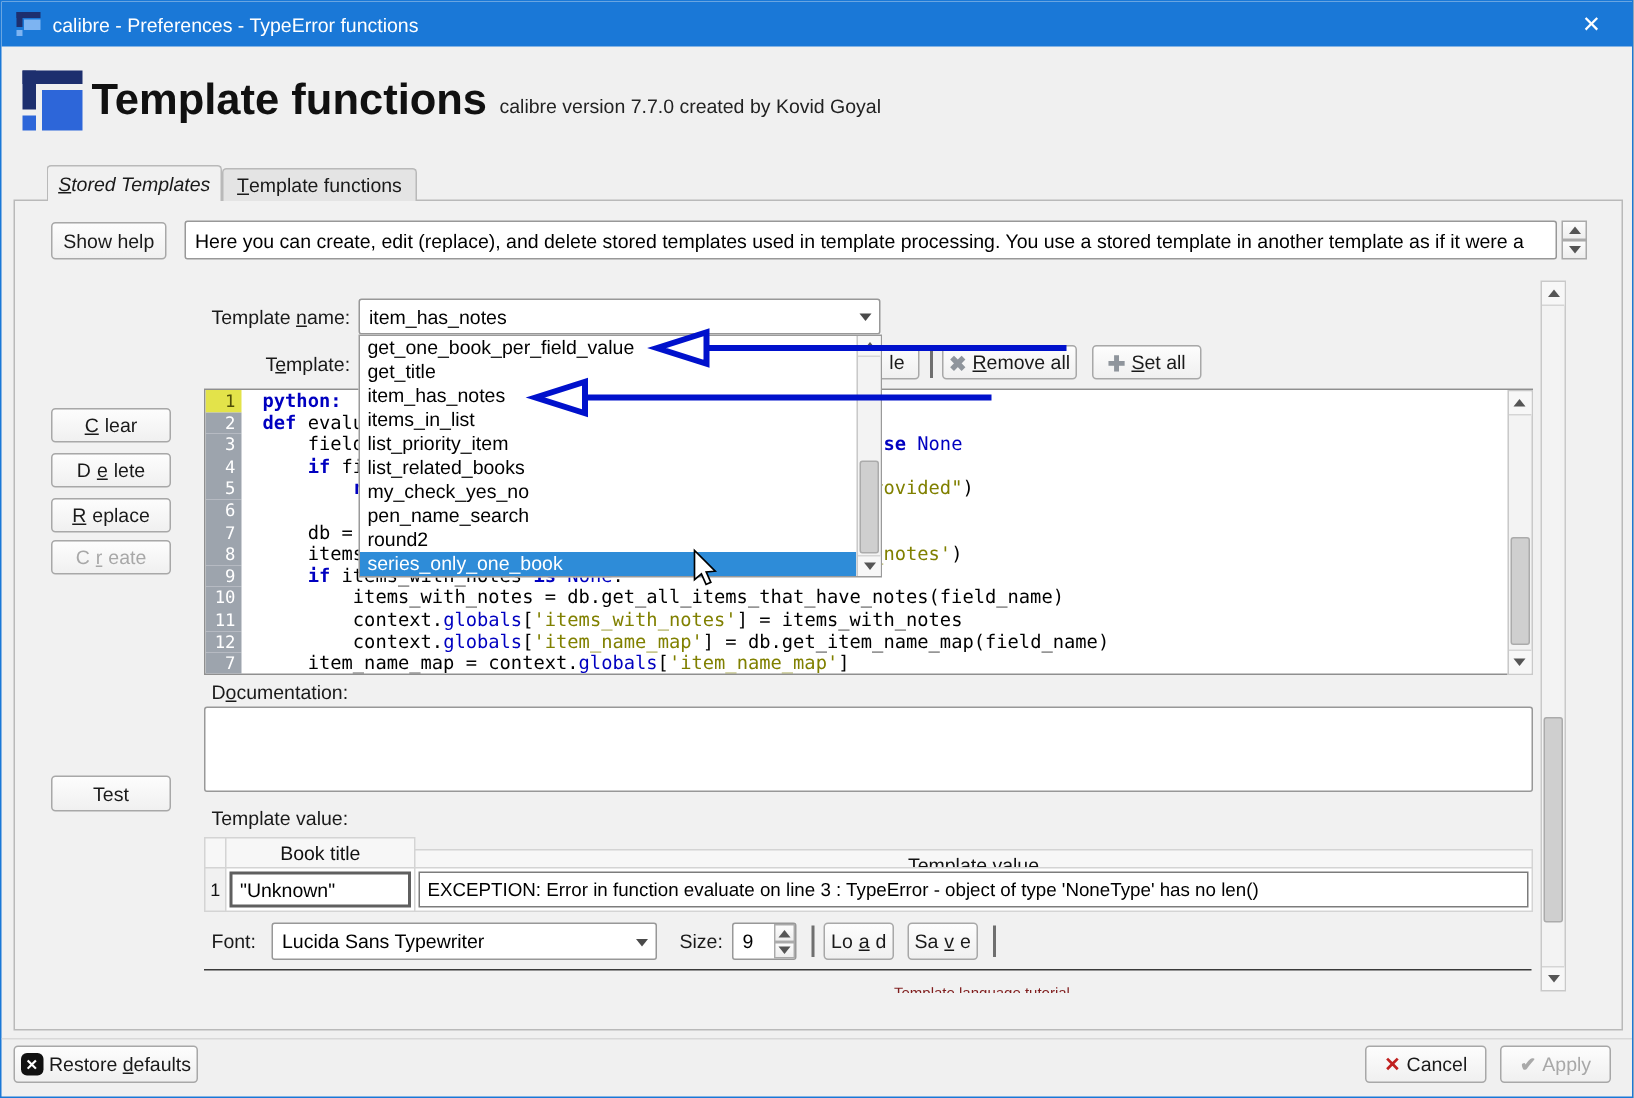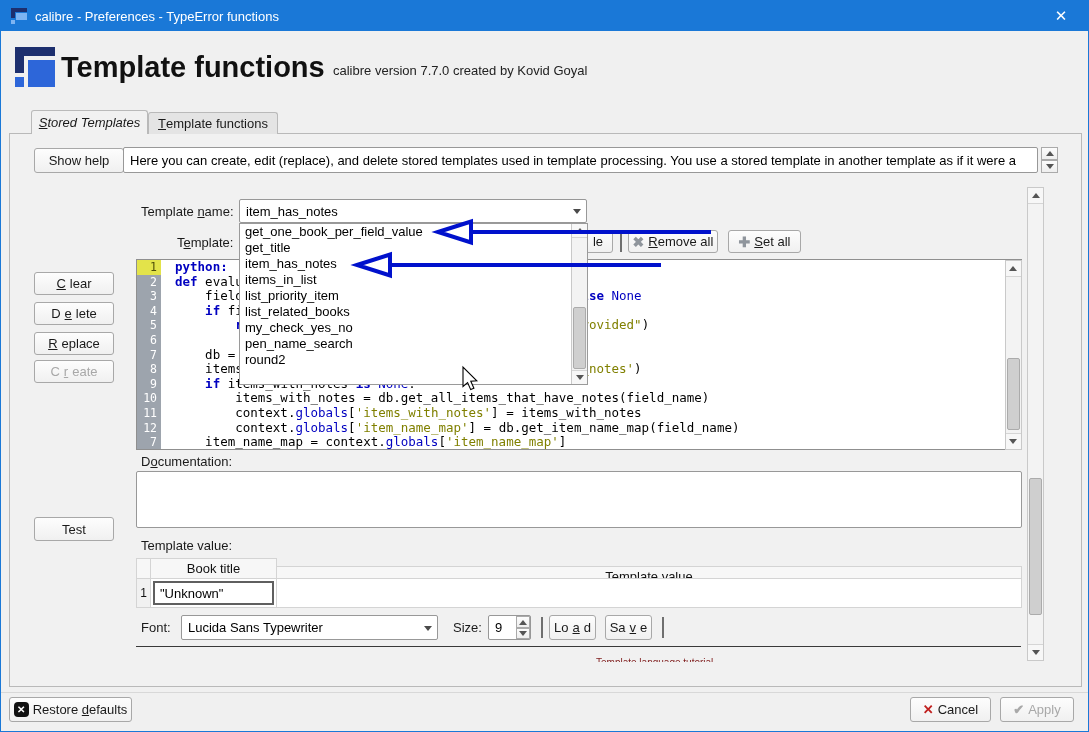--- a/index.html
+++ b/index.html
@@ -119,21 +119,21 @@
     <div class="blue" style="left:13px;top:13px;width:27px;height:27px;"></div>
     <div class="blue" style="left:0;top:30px;width:9px;height:10px;"></div>
   </div>
   <div class="abs hdr-title" style="left:60px;top:50px;">Template functions</div>
   <div class="abs hdr-sub" style="left:332px;top:62px;">calibre version 7.7.0 created by Kovid Goyal</div>
 
   <div class="abs pane" style="left:8px;top:132px;width:1073px;height:554px;"></div>
   <div class="tab active" style="left:30px;top:109px;width:117px;height:24px;"><u>S</u>tored Templates</div>
   <div class="tab inactive" style="left:147px;top:111px;width:130px;height:22px;"><u>T</u>emplate functions</div>
 
-  <button class="btn" style="left:33px;top:147px;width:90px;height:25px;">Show help</button>
+  <button class="btn" style="left:33px;top:147px;width:77px;height:25px;">Show help</button>
   <div class="field" style="left:122px;top:146px;width:915px;height:26px;">Here you can create, edit (replace), and delete stored templates used in template processing. You use a stored template in another template as if it were a</div>
   <div class="spin-btn" style="left:1040px;top:146px;width:17px;height:13px;">
       <div class="tri-up"></div>
     </div>
   <div class="spin-btn" style="left:1040px;top:159px;width:17px;height:13px;">
       <div class="tri-dn"></div>
     </div>
 
   <button class="btn" style="left:33px;top:271px;width:80px;height:23px;"><u>C</u>lear</button>
   <button class="btn" style="left:33px;top:301px;width:80px;height:23px;">D<u>e</u>lete</button>
@@ -231,20 +231,21 @@
   <div class="field" style="left:135px;top:470px;width:886px;height:57px;"></div>
 
   <div class="abs lbl" style="left:140px;top:537px;">Template value:</div>
   <div class="tcell" style="left:135px;top:557px;width:15px;height:21px;"></div>
   <div class="tcell" style="left:149px;top:557px;width:127px;height:21px;">Book title</div>
   <div class="tcell" style="left:275px;top:557px;width:746px;height:21px;margin-top:8px;">Template value</div>
   <div class="tcell" style="left:135px;top:577px;width:15px;height:30px;background:#f1f1f1;font-size:12px;">1</div>
   <div class="tcell" style="left:149px;top:577px;width:127px;height:30px;background:#fff;"></div>
   <div class="tcell" style="left:275px;top:577px;width:746px;height:30px;background:#fff;"></div>
   <div class="tbox" style="left:152px;top:580px;width:121px;height:24px;border-width:2px;border-color:#5f5f5f;font-size:13px;">"Unknown"</div>
+  <div class="tbox" style="left:278px;top:580px;width:740px;height:24px;">EXCEPTION: Error in function evaluate on line 3 : TypeError - object of type 'NoneType' has no len()</div>
 
   <div class="abs lbl" style="left:140px;top:619px;">Font:</div>
   <div class="field combo" style="left:180px;top:614px;width:257px;height:25px;">
     <span>Lucida Sans Typewriter</span>
     <span class="combo-arrow"></span>
   </div>
   <div class="abs lbl" style="left:452px;top:619px;">Size:</div>
   <div class="field" style="left:487px;top:614px;width:43px;height:25px;">9</div>
   <div class="spin-btn" style="left:515px;top:615px;width:14px;height:12px;">
       <div class="tri-up"></div>
@@ -276,20 +277,21 @@
     <div style="position:absolute;left:0;top:0;right:16px;bottom:0;overflow:hidden;">
         <div class="dd-item">get_one_book_per_field_value</div>
         <div class="dd-item">get_title</div>
         <div class="dd-item">item_has_notes</div>
         <div class="dd-item">items_in_list</div>
         <div class="dd-item">list_priority_item</div>
         <div class="dd-item">list_related_books</div>
         <div class="dd-item">my_check_yes_no</div>
         <div class="dd-item">pen_name_search</div>
         <div class="dd-item">round2</div>
+        <div class="dd-item sel">series_only_one_book</div>
       </div>
     <div class="sb" style="right:0;top:0;width:16px;height:160px;border:none;border-left:1px solid #c9c9c9;">
       <div class="sb-btn" style="top:0;height:14px;">
           <div class="tri-up"></div>
         </div>
       <div class="sb-btn bottom" style="bottom:0;height:14px;">
           <div class="tri-dn"></div>
         </div>
       <div class="sb-thumb" style="top:83px;height:62px;"></div>
     </div>

